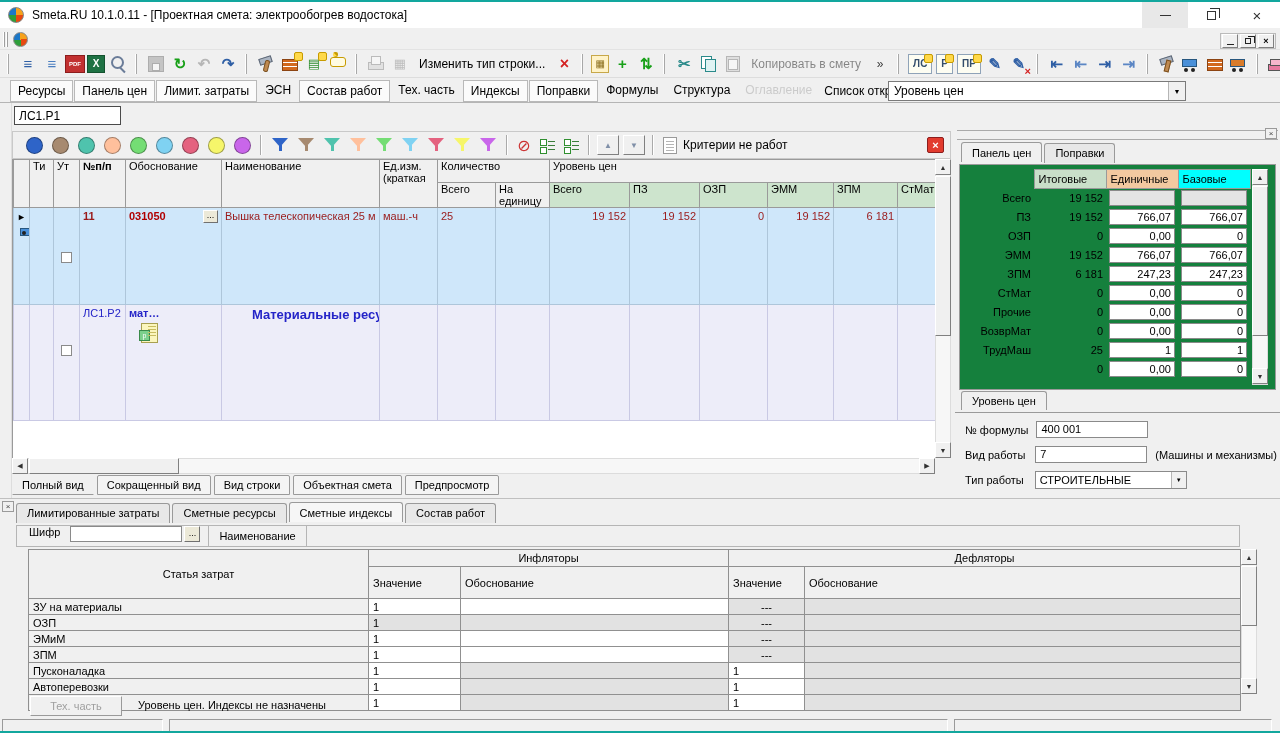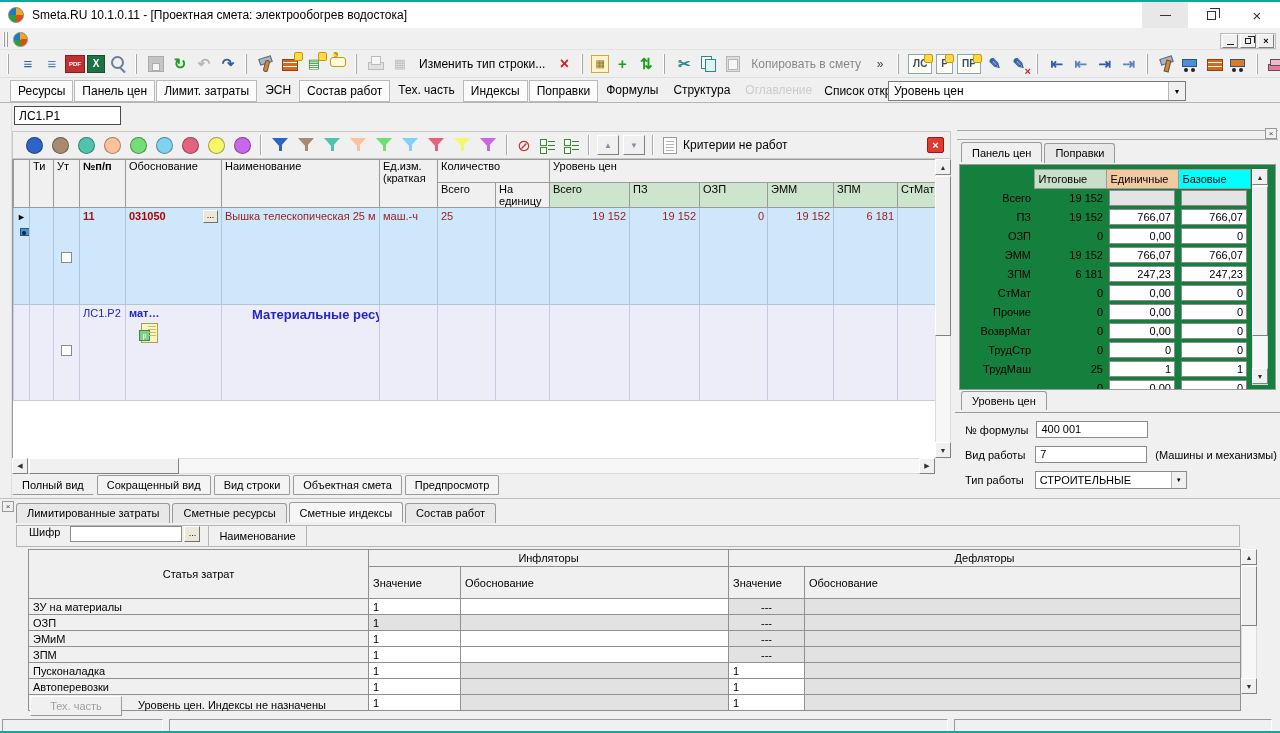--- a/index.html
+++ b/index.html
@@ -92,21 +92,21 @@
 .redx{position:absolute;right:6px;top:5px;width:17px;height:16px;background:#e23b2e;border:1px solid #8c1d1d;color:#fff;font-weight:bold;font-size:11px;display:flex;align-items:center;justify-content:center;border-radius:2px}
 
 .gridwrap{position:absolute;left:12px;top:157px;width:924px;height:299px;background:#fff;border-left:1px solid #9a9a9a;overflow:hidden}
 .grid-tbl{border-collapse:collapse;table-layout:fixed;width:923px;font-size:11px}
 .grid-tbl th{background:#f0f0f0;border:1px solid #9a9a9a;font-weight:normal;padding:0 3px;text-align:left;vertical-align:top;overflow:hidden;white-space:nowrap}
 .grid-tbl th.bold{font-weight:bold}
 .grid-tbl th.gh{background:#cde4cd}
 .grid-tbl td{padding:2px 3px;vertical-align:top;overflow:hidden;white-space:nowrap}
 tr.r1{height:97px}
 tr.r1 td{background:#cfe7fa;border:1px solid #aec6da;color:#9a1a1a}
-tr.r2{height:96px}
+tr.r2{height:116px}
 tr.r2 td{background:#ededf9;border:1px solid #c9c9e4;color:#2424c8}
 .bold{font-weight:bold}
 .red{color:#b00000}
 .r{text-align:right}
 .cb{width:11px;height:11px;background:#fff;border:1px solid #8a8a8a;display:inline-block}
 .mk{font-size:9px;color:#000;line-height:10px}
 .dots{width:15px;height:13px;border:1px solid;border-color:#fff #707070 #707070 #fff;background:#ece9d8;color:#000;font-size:9px;line-height:9px;text-align:center;float:right}
 .i-page{width:17px;height:20px;background:#fbf6bd;border:1px solid #a8a050;position:relative;display:inline-block;margin:4px 0 0 12px}
 .i-page::before{content:"p";position:absolute;left:-3px;bottom:1px;width:9px;height:9px;background:#7cd08c;border:1px solid #3a8a4a;color:#fff;font-size:7px;line-height:9px;text-align:center}
 .i-page::after{content:"";position:absolute;right:1px;top:2px;width:8px;height:1px;background:#c8bc60;box-shadow:0 3px 0 #c8bc60,0 6px 0 #c8bc60,0 9px 0 #c8bc60}
@@ -531,30 +531,20 @@
               <td class="plab">ВозврМат</td>
               <td class="ptot">0</td>
               <td>
                 <span class="vbox">0,00</span>
               </td>
               <td>
                 <span class="vbox">0</span>
               </td>
             </tr>
 
-            <tr>
-              <td class="plab">ТрудСтр</td>
-              <td class="ptot">0</td>
-              <td>
-                <span class="vbox">0</span>
-              </td>
-              <td>
-                <span class="vbox">0</span>
-              </td>
-            </tr>
 
             <tr>
               <td class="plab">ТрудМаш</td>
               <td class="ptot">25</td>
               <td>
                 <span class="vbox">1</span>
               </td>
               <td>
                 <span class="vbox">1</span>
               </td>

